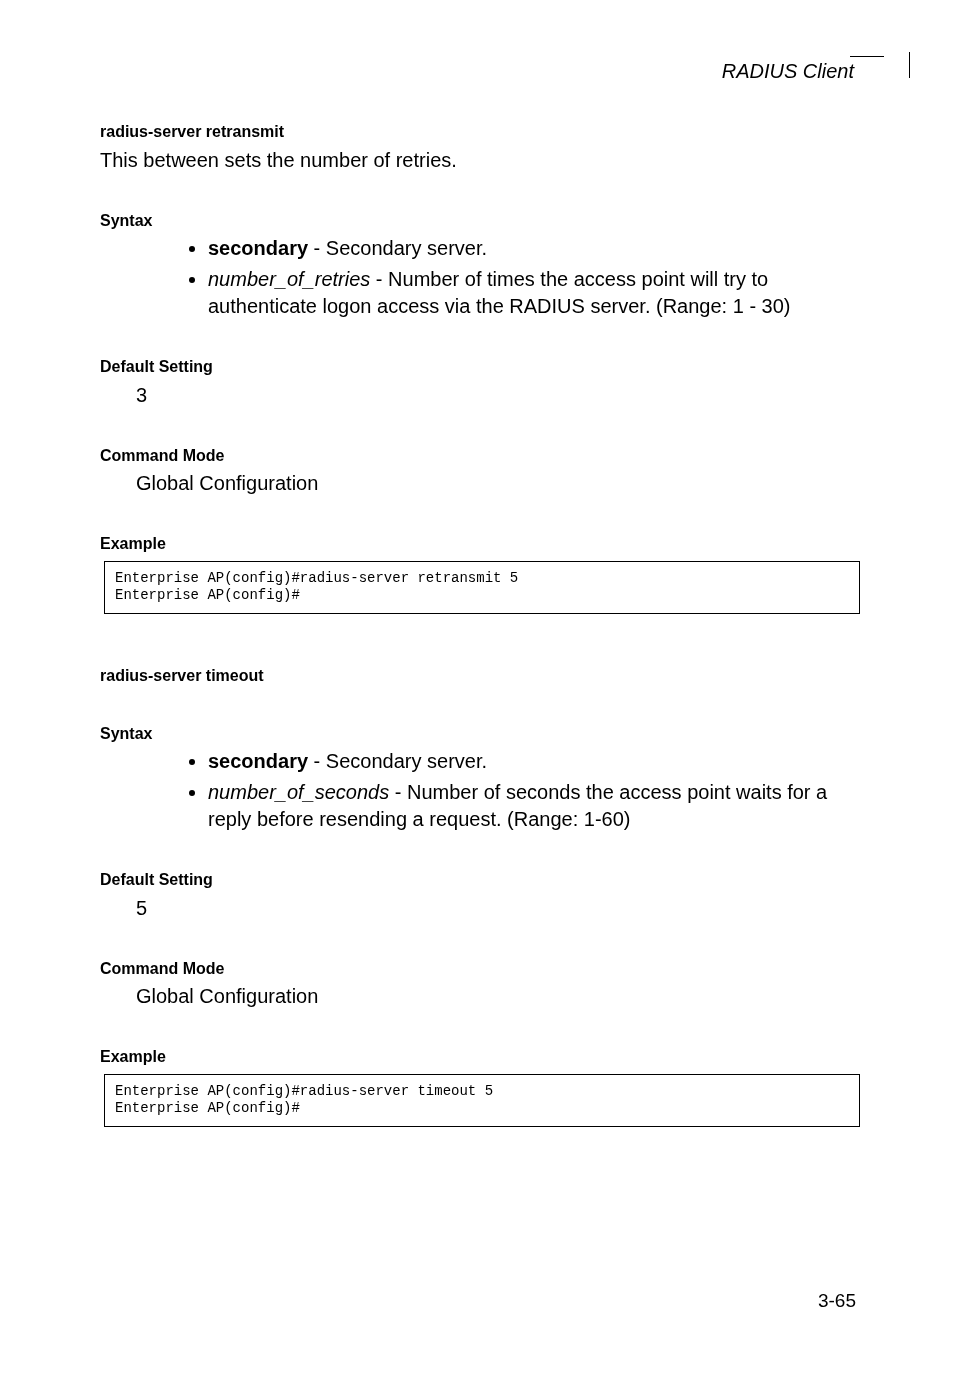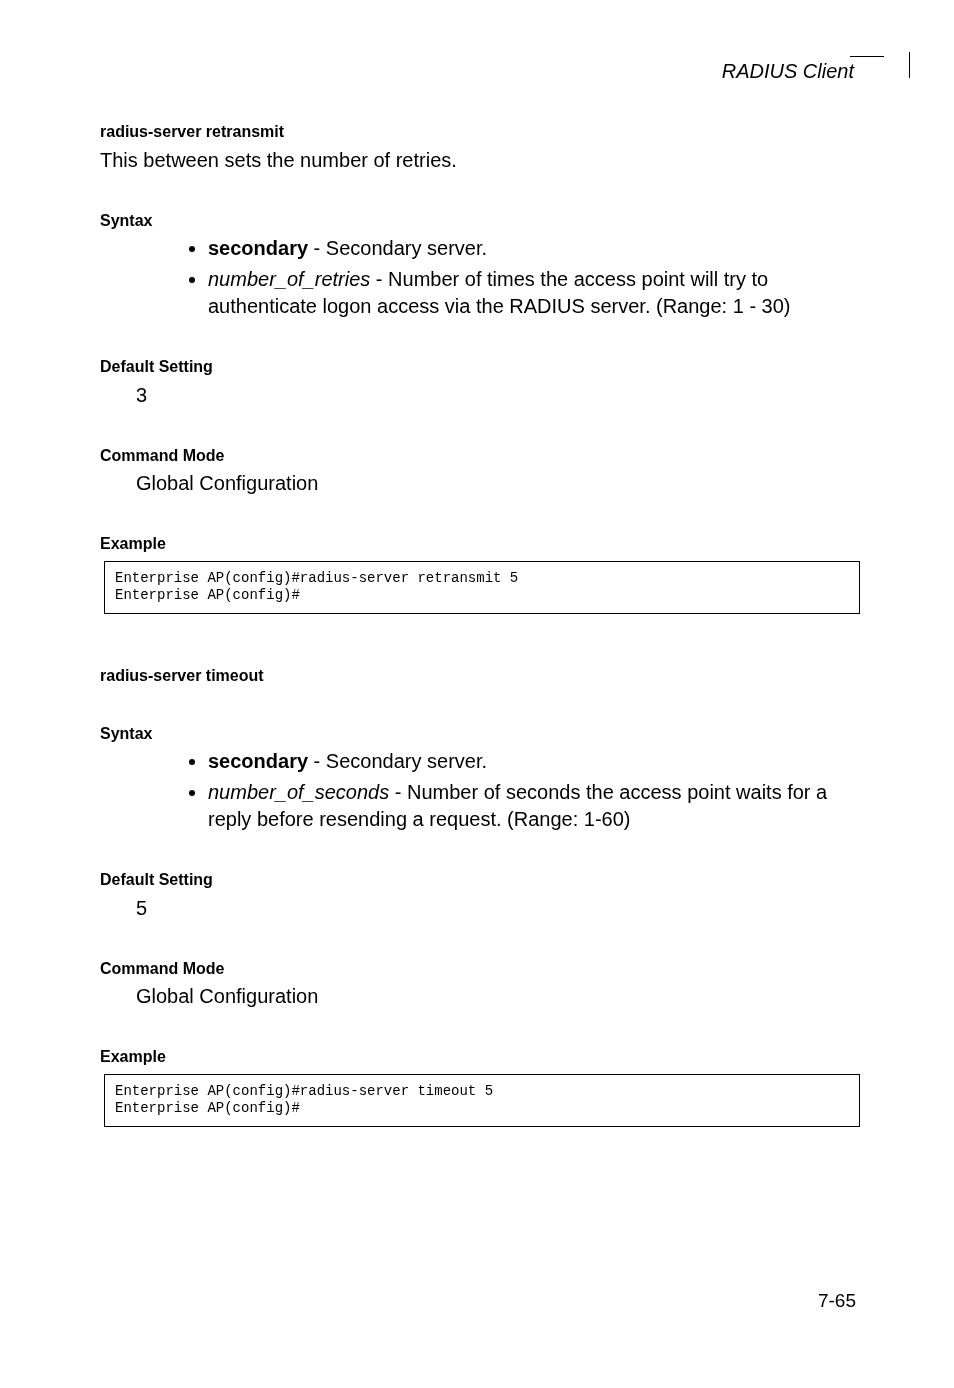--- a/index.html
+++ b/index.html
@@ -135,13 +135,13 @@
 
   <div class="subhead">Command Mode</div>
   <div class="defline">Global Configuration</div>
 
   <div class="subhead">Example</div>
   <div class="codebox">Enterprise AP(config)#radius-server timeout 5
 Enterprise AP(config)#</div>
 
 </div>
 
-<div class="page-num">7-65</div>
+<div class="page-num">3-65</div>
 
 </body></html>

